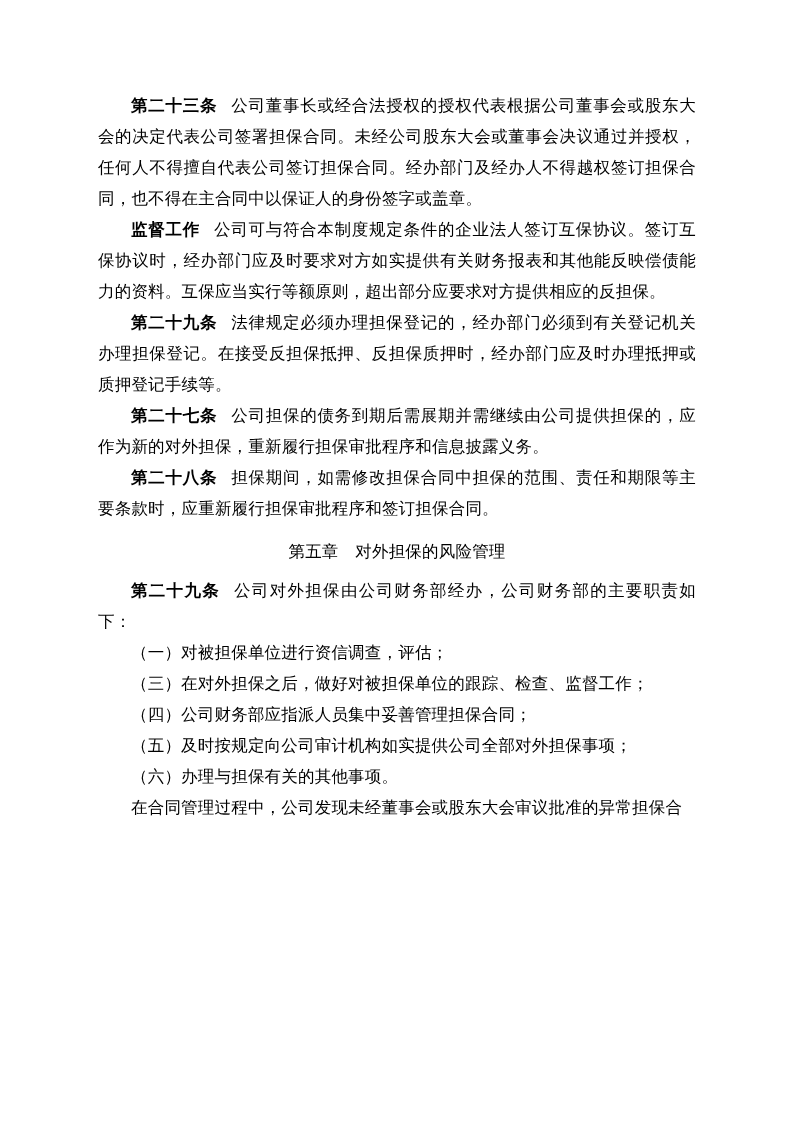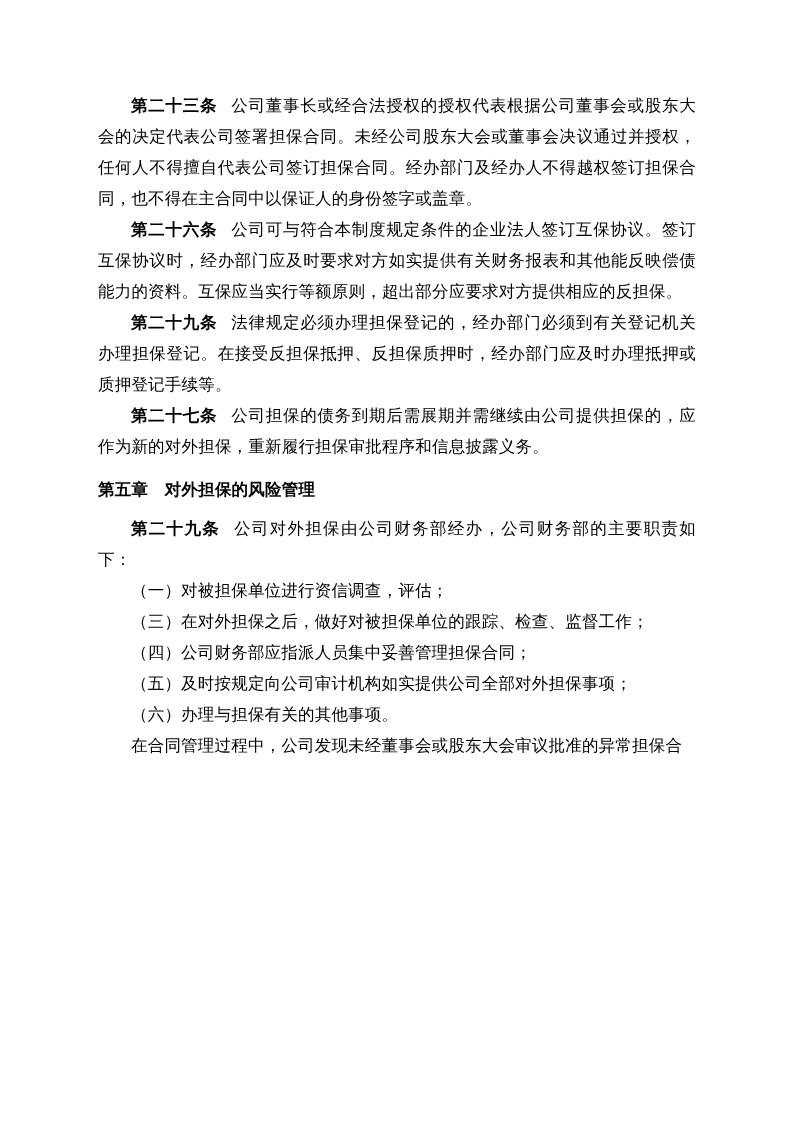--- a/index.html
+++ b/index.html
@@ -26,45 +26,46 @@
     text-align: justify;
     text-indent: 2em;
     letter-spacing: 0.2px;
   }
   .article-label {
     font-weight: bold;
     margin-right: 0.85em;
   }
   .chapter-heading {
     margin: 12px 0 8px 0;
-    text-align: left;
-    font-weight: bold;
+    text-align: center;
+    font-weight: normal;
     text-indent: 0;
   }
   .list-item {
     margin: 0;
     text-align: justify;
     text-indent: 2em;
     letter-spacing: 0.2px;
   }
 </style>
 </head>
 <body>
 
 <div class="page">
 
   <p class="para"><span class="article-label">第二十三条</span><span>公司董事长或经合法授权的授权代表根据公司董事会或股东大会的决定代表公司签署担保合同。未经公司股东大会或董事会决议通过并授权，任何人不得擅自代表公司签订担保合同。经办部门及经办人不得越权签订担保合同，也不得在主合同中以保证人的身份签字或盖章。</span></p>
 
-  <p class="para"><span class="article-label">第二十六条</span><span>公司可与符合本制度规定条件的企业法人签订互保协议。签订互保协议时，经办部门应及时要求对方如实提供有关财务报表和其他能反映偿债能力的资料。互保应当实行等额原则，超出部分应要求对方提供相应的反担保。</span></p>
+  <p class="para"><span class="article-label">监督工作</span><span>公司可与符合本制度规定条件的企业法人签订互保协议。签订互保协议时，经办部门应及时要求对方如实提供有关财务报表和其他能反映偿债能力的资料。互保应当实行等额原则，超出部分应要求对方提供相应的反担保。</span></p>
 
   <p class="para"><span class="article-label">第二十九条</span><span>法律规定必须办理担保登记的，经办部门必须到有关登记机关办理担保登记。在接受反担保抵押、反担保质押时，经办部门应及时办理抵押或质押登记手续等。</span></p>
 
 
   <p class="para"><span class="article-label">第二十七条</span><span>公司担保的债务到期后需展期并需继续由公司提供担保的，应作为新的对外担保，重新履行担保审批程序和信息披露义务。</span></p>
 
+  <p class="para"><span class="article-label">第二十八条</span><span>担保期间，如需修改担保合同中担保的范围、责任和期限等主要条款时，应重新履行担保审批程序和签订担保合同。</span></p>
 
   <p class="para chapter-heading">第五章　对外担保的风险管理</p>
 
   <p class="para"><span class="article-label">第二十九条</span><span>公司对外担保由公司财务部经办，公司财务部的主要职责如下：</span></p>
 
   <p class="list-item">（一）对被担保单位进行资信调查，评估；</p>
   <p class="list-item">（三）在对外担保之后，做好对被担保单位的跟踪、检查、监督工作；</p>
   <p class="list-item">（四）公司财务部应指派人员集中妥善管理担保合同；</p>
   <p class="list-item">（五）及时按规定向公司审计机构如实提供公司全部对外担保事项；</p>
   <p class="list-item">（六）办理与担保有关的其他事项。</p>

